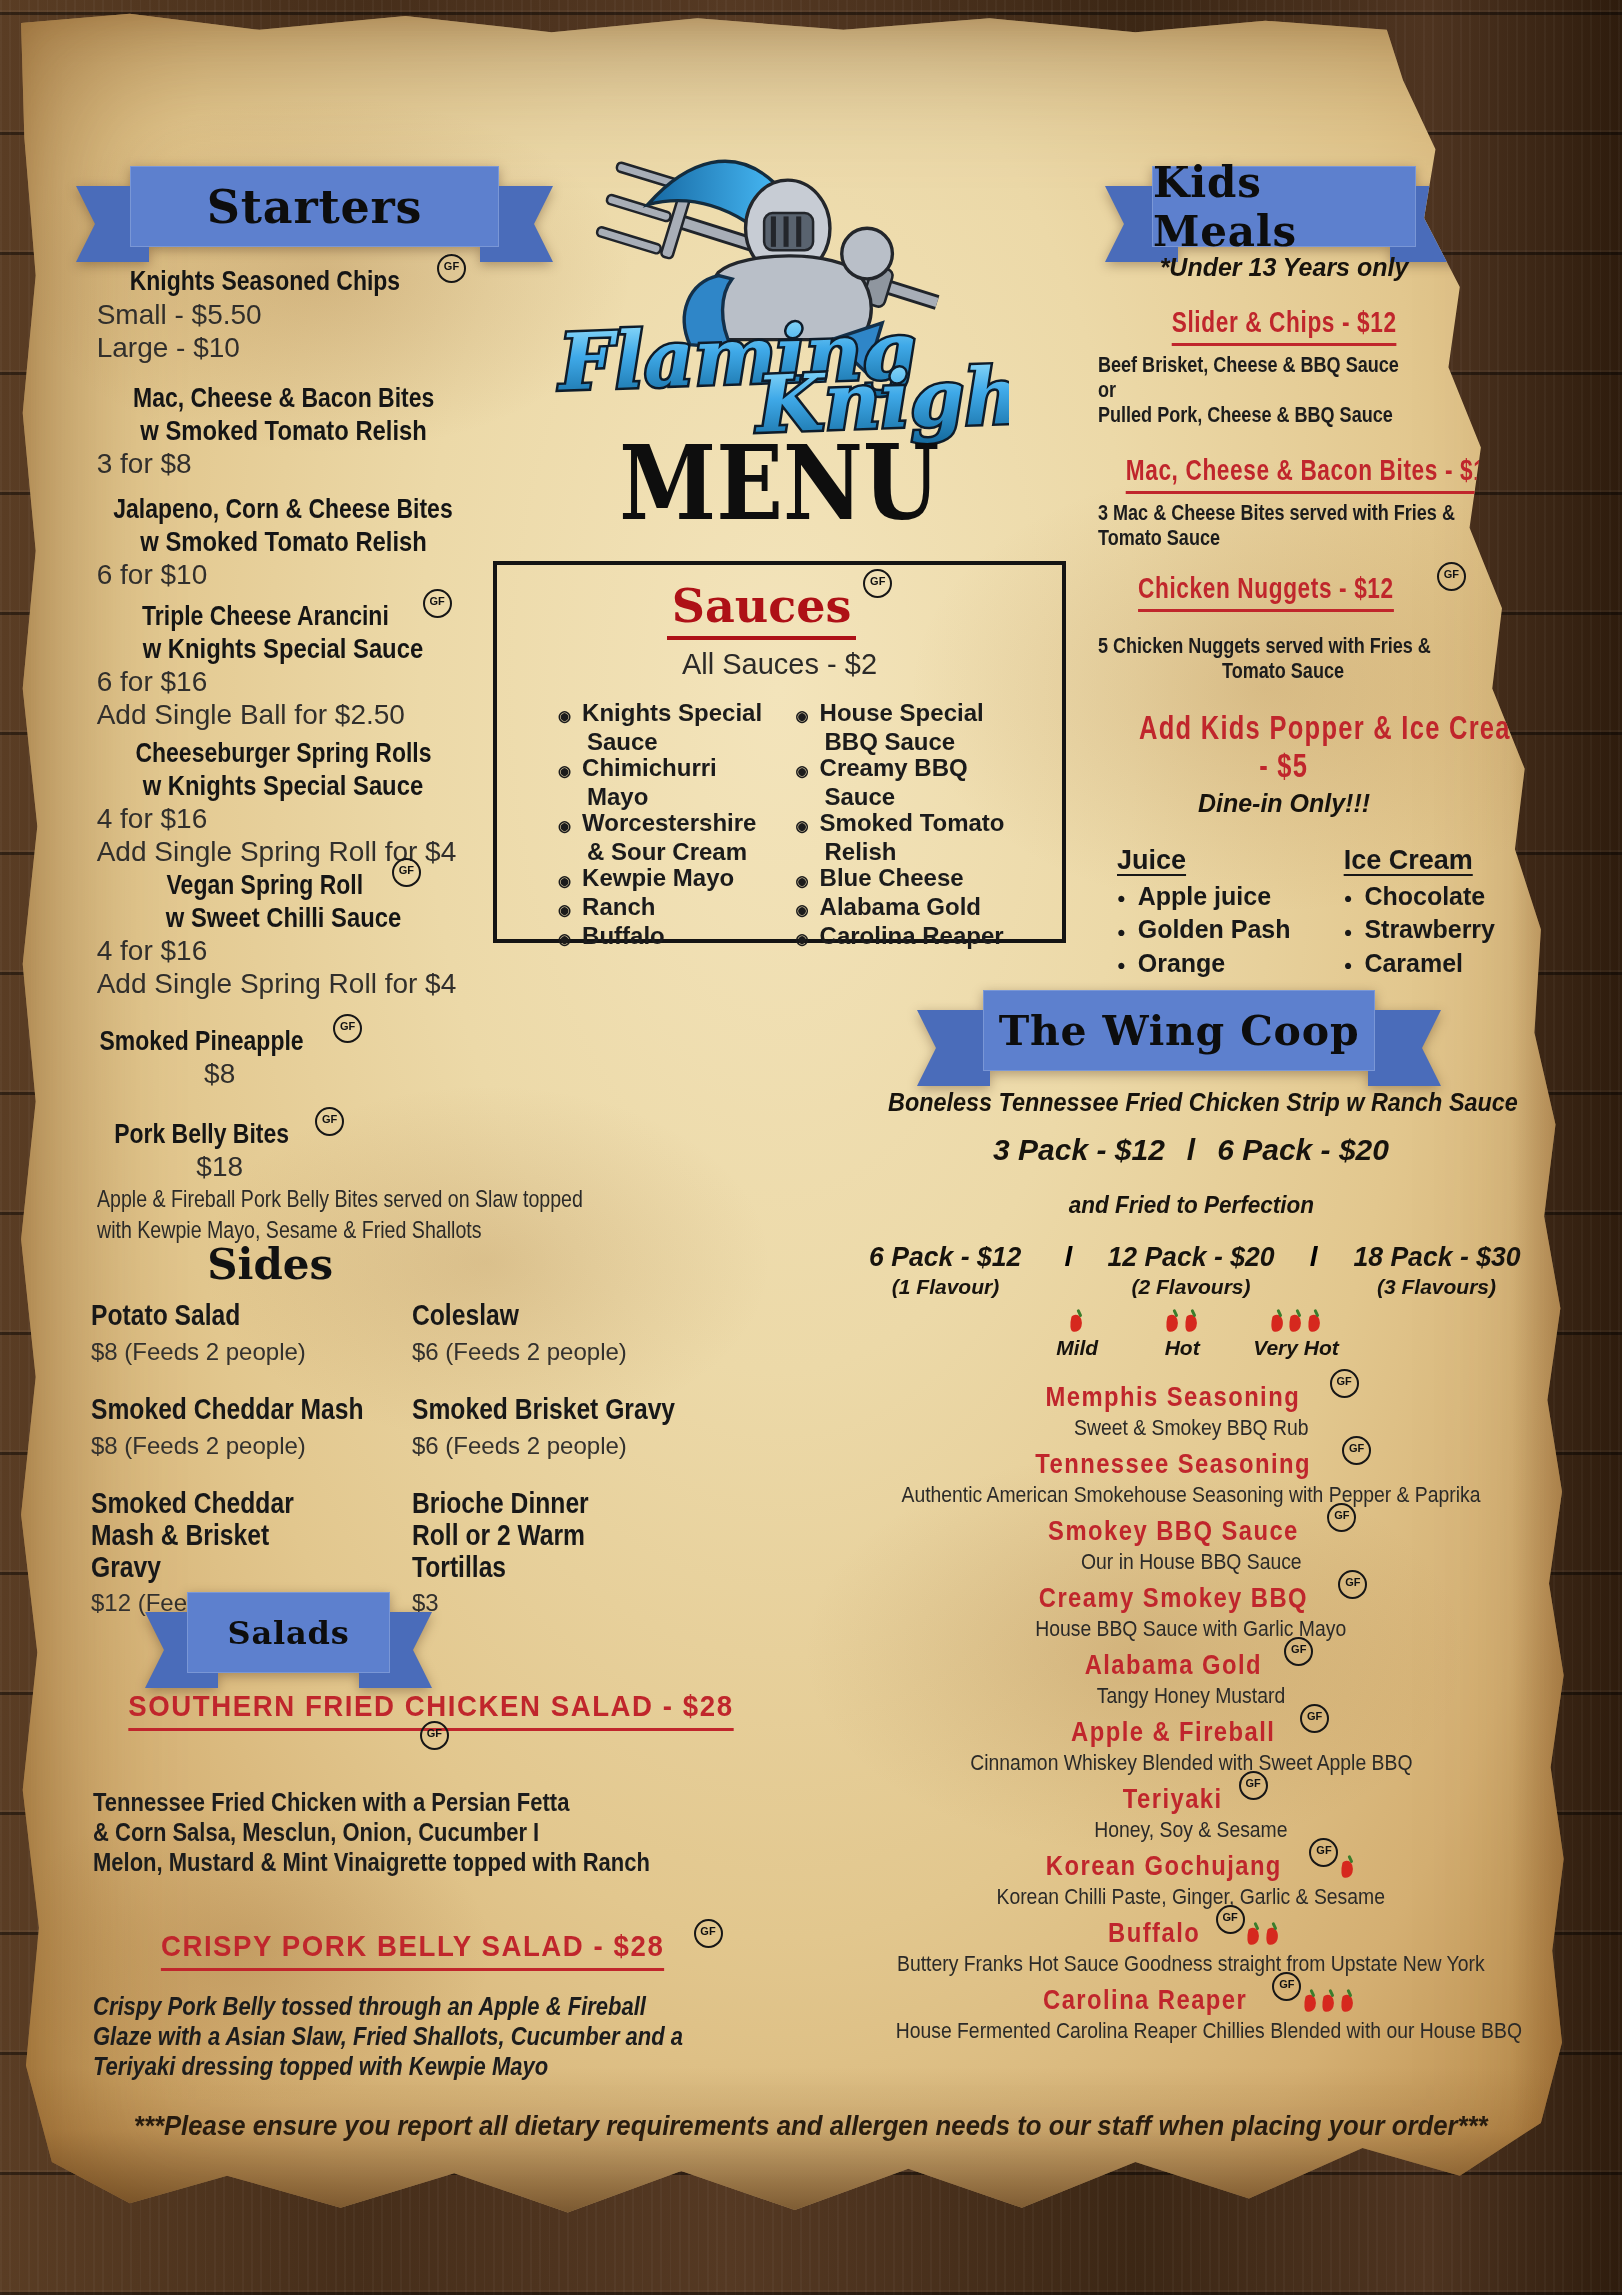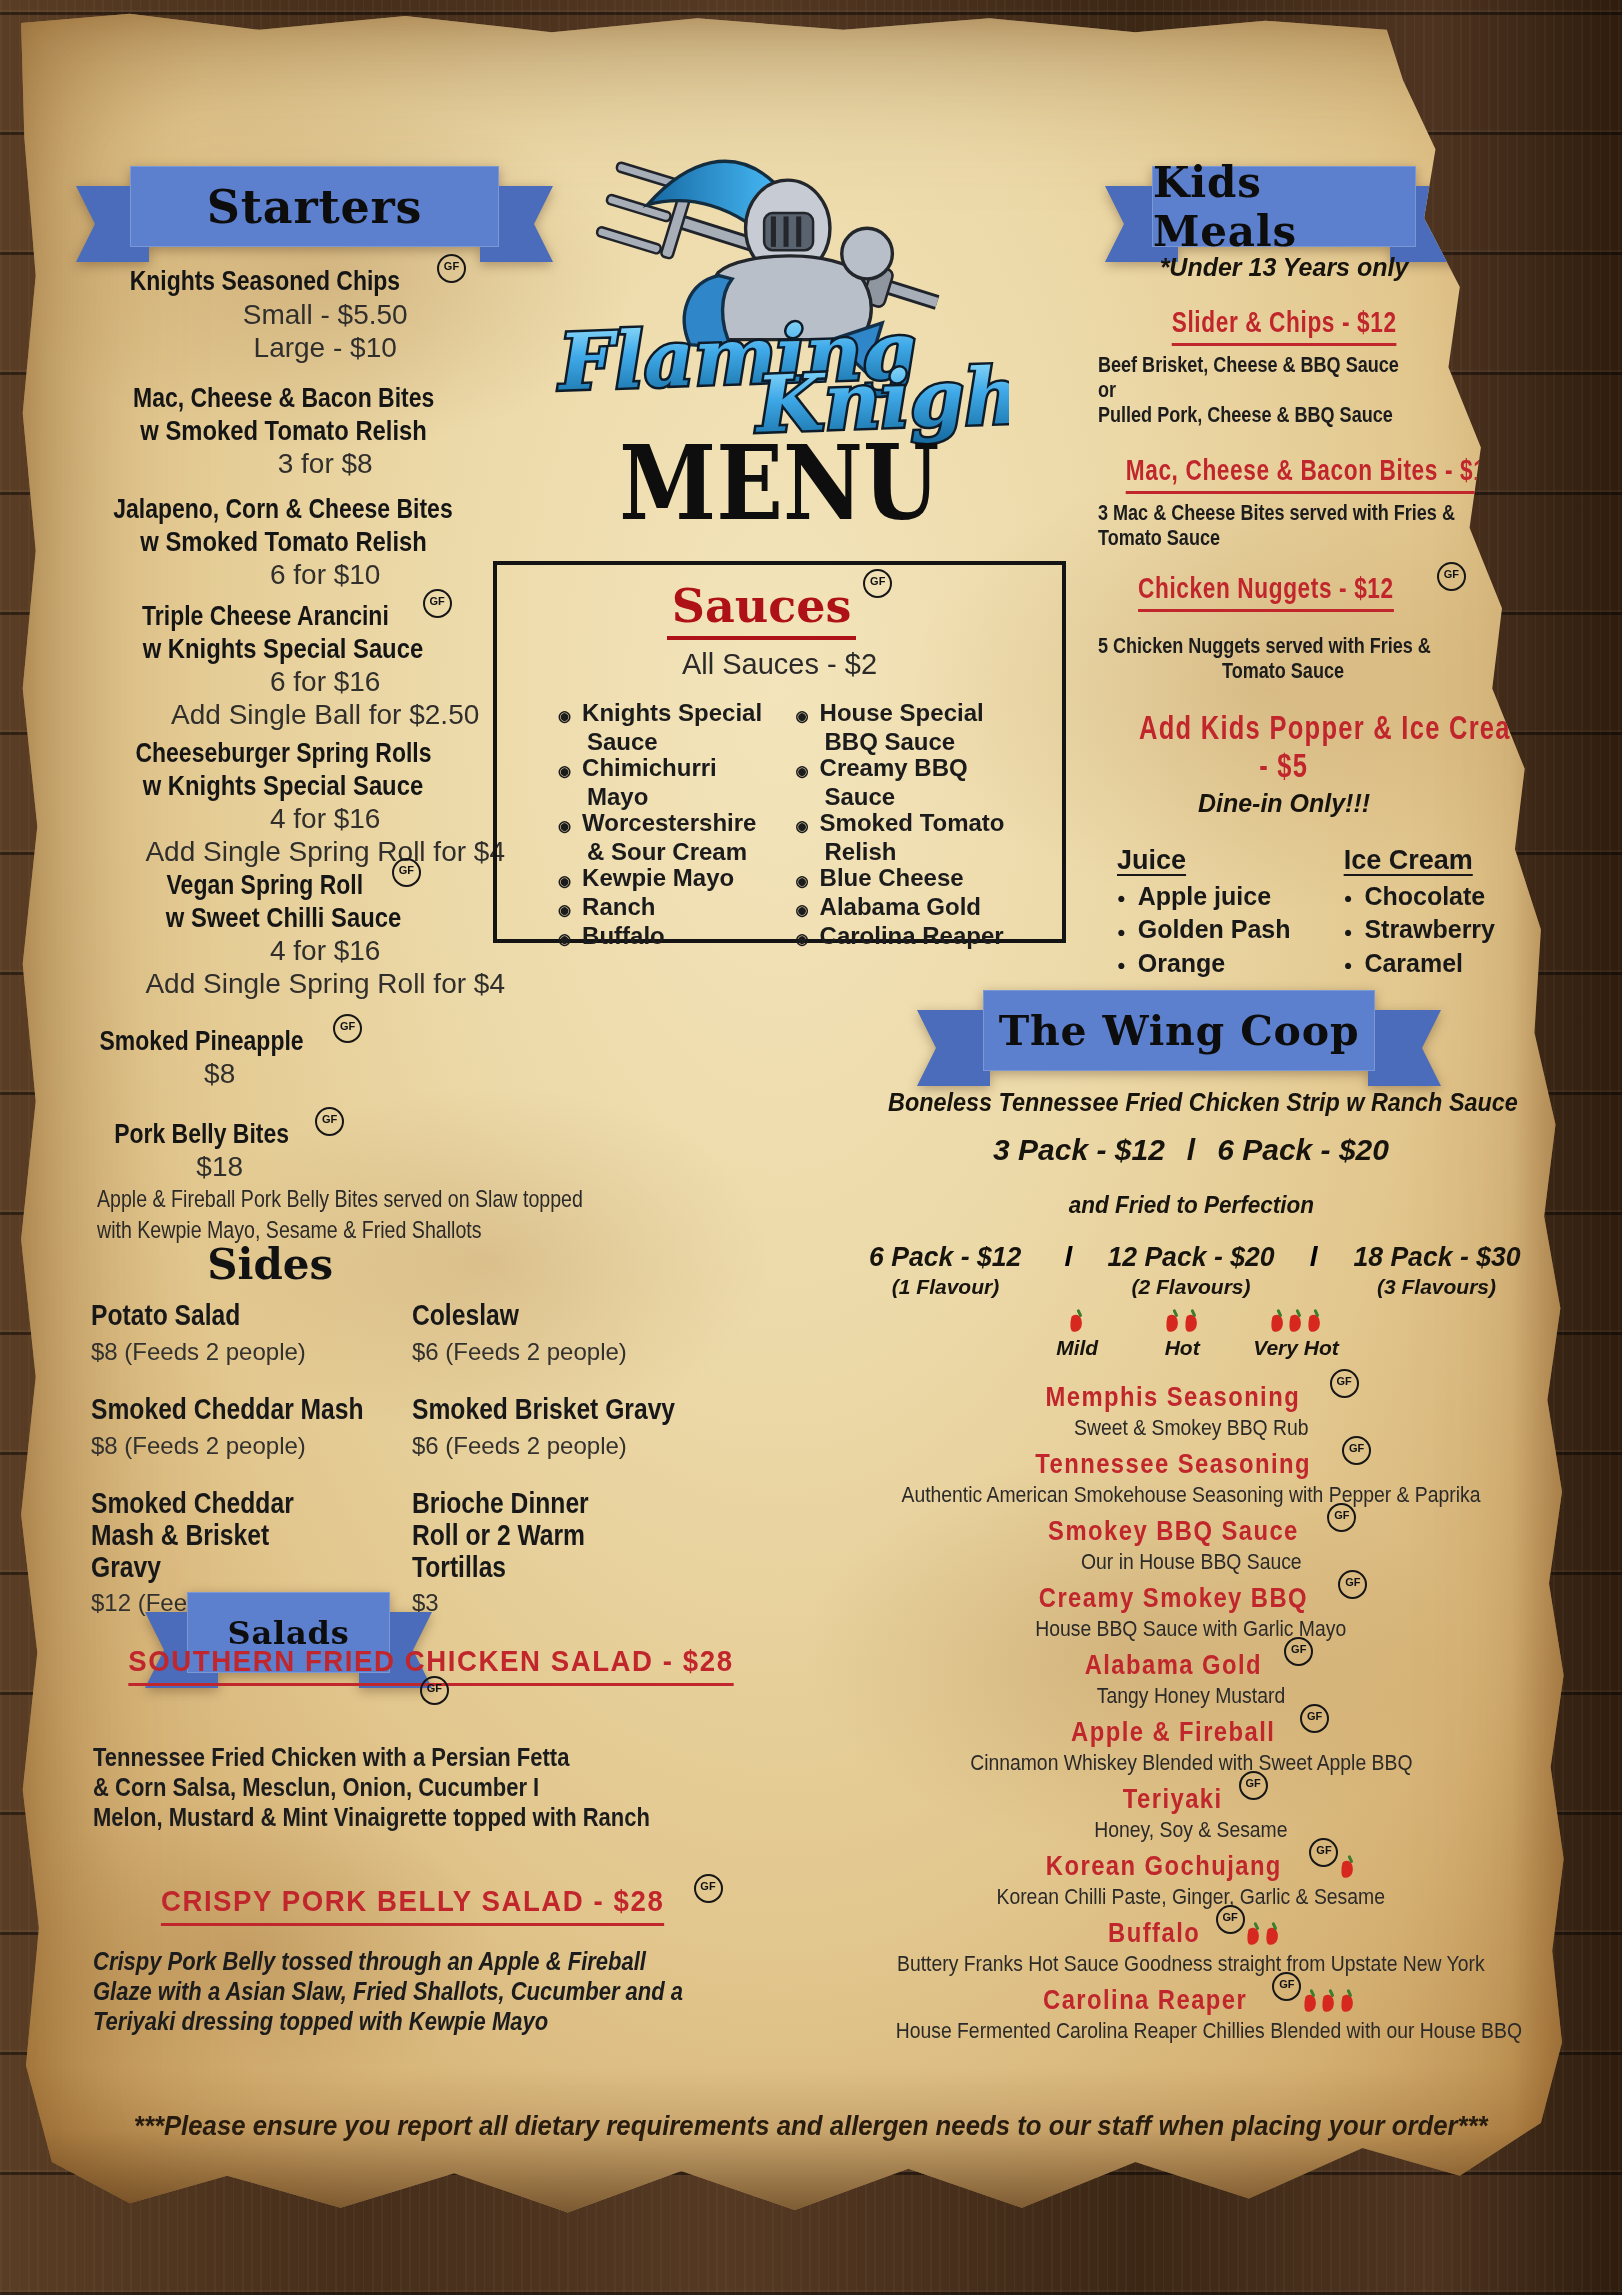--- a/index.html
+++ b/index.html
@@ -61,34 +61,34 @@
   .chili::before{content:"";position:absolute;left:0;top:6px;width:12px;height:17px;background:#d6281e;
     border-radius:45% 55% 60% 40% / 20% 60% 40% 80%;transform:rotate(14deg);}
   .chili::after{content:"";position:absolute;left:7.6px;top:0;width:3.4px;height:8.4px;background:#3a7d2c;border-radius:1.7px;transform:rotate(-25deg);}
 
   
   .starters-list{left:12.7px;top:264px;width:541px;}
   .s-item{margin-top:0;}
   .s-name{font-size:28px;font-weight:bold;line-height:34px;color:#151515;text-align:center;}
   .s-name .condc{--sx:.82;}
   .s-sub{font-size:28px;font-weight:bold;line-height:32px;color:#151515;text-align:center;}
-  .s-prices{font-size:28px;font-weight:400;line-height:33px;color:#312f2c;padding-left:84px;text-align:center;}
+  .s-prices{font-size:28px;font-weight:400;line-height:33px;color:#312f2c;padding-left:84px;}
   .s-price-c{font-size:28px;font-weight:400;line-height:32px;color:#312f2c;text-align:center;}
   .s-desc{font-size:24.5px;font-weight:400;line-height:31px;color:#2b2a28;padding-left:84px;white-space:nowrap;}
   .s-desc .cond{--sx:.8;}
 
   
   .sides-title{left:12.7px;top:1240px;width:515px;font-family:"DejaVu Serif",serif;font-weight:900;font-size:42px;color:#121212;}
   .sides-grid{left:91px;top:1299px;width:676px;display:grid;grid-template-columns:321px 1fr;row-gap:27px;}
   .side-name{font-size:29px;font-weight:bold;color:#181818;line-height:32px;}
   .side-name .cond{--sx:.85;white-space:normal;display:inline-block;}
   .side-price{font-size:24px;color:#33312e;margin-top:6.8px;}
 
   
-  .salads-list{left:93px;top:1632px;width:676px;}
+  .salads-list{left:93px;top:1677px;width:676px;}
   .salad-title{text-align:center;color:#c0262c;font-size:30px;font-weight:bold;letter-spacing:1.7px;}
   .salad-title .condc{--sx:.92;border-bottom:3.4px solid #c0262c;padding-bottom:5px;}
   .salad-desc{font-size:25px;font-weight:bold;color:#1c1c1c;line-height:30px;white-space:nowrap;}
   .salad-desc .cond{--sx:.88;}
   .salad-desc.it{font-style:italic;}
 
   
   .footer{left:0;right:0;top:2110px;text-align:center;font-size:28px;font-weight:bold;font-style:italic;color:#17130d;}
   .footer .condc{--sx:.92;}
 

